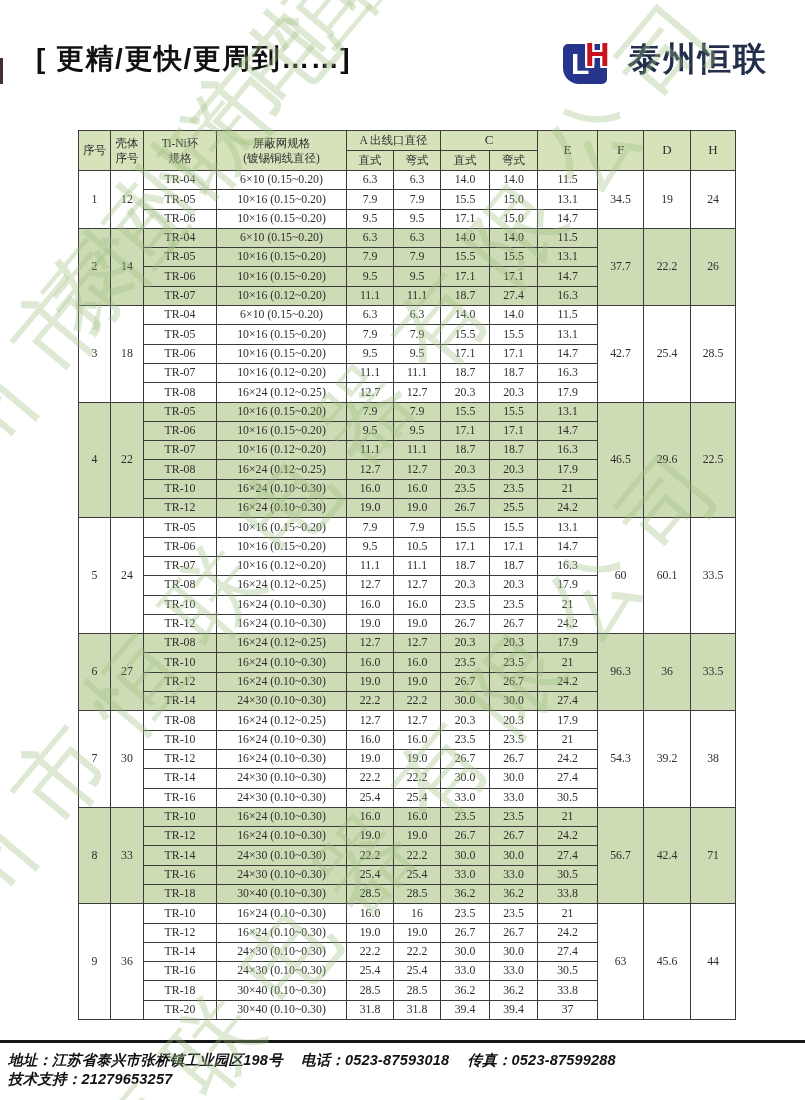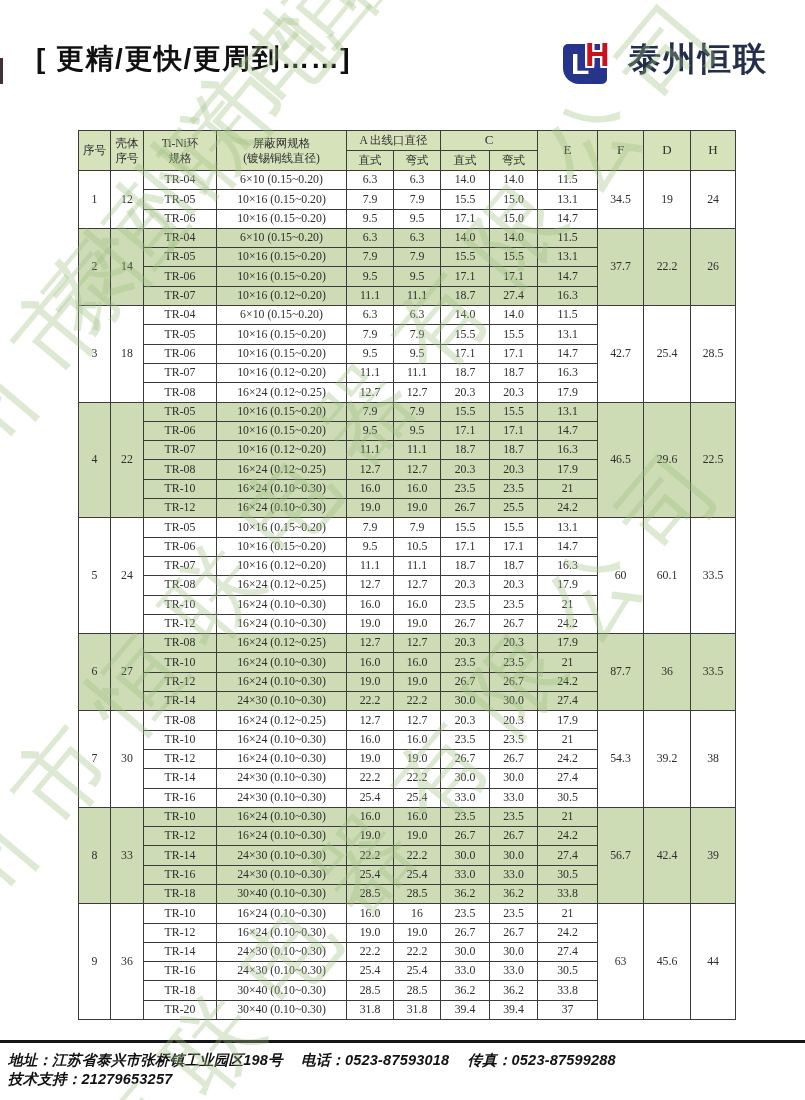--- a/index.html
+++ b/index.html
@@ -351,21 +351,21 @@
         <tr class="green">
           <td rowspan="4">6</td>
           <td rowspan="4">27</td>
           <td>TR-08</td>
           <td>16×24 (0.12~0.25)</td>
           <td>12.7</td>
           <td>12.7</td>
           <td>20.3</td>
           <td>20.3</td>
           <td>17.9</td>
-          <td rowspan="4">87.7</td>
+          <td rowspan="4">96.3</td>
           <td rowspan="4">36</td>
           <td rowspan="4">33.5</td>
         </tr>
         <tr class="green">
           <td>TR-10</td>
           <td>16×24 (0.10~0.30)</td>
           <td>16.0</td>
           <td>16.0</td>
           <td>23.5</td>
           <td>23.5</td>
@@ -444,21 +444,21 @@
           <td rowspan="5">33</td>
           <td>TR-10</td>
           <td>16×24 (0.10~0.30)</td>
           <td>16.0</td>
           <td>16.0</td>
           <td>23.5</td>
           <td>23.5</td>
           <td>21</td>
           <td rowspan="5">56.7</td>
           <td rowspan="5">42.4</td>
-          <td rowspan="5">39</td>
+          <td rowspan="5">71</td>
         </tr>
         <tr class="green">
           <td>TR-12</td>
           <td>16×24 (0.10~0.30)</td>
           <td>19.0</td>
           <td>19.0</td>
           <td>26.7</td>
           <td>26.7</td>
           <td>24.2</td>
         </tr>

